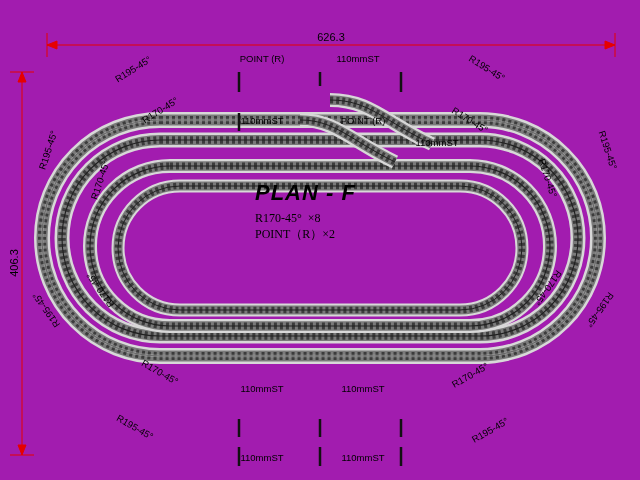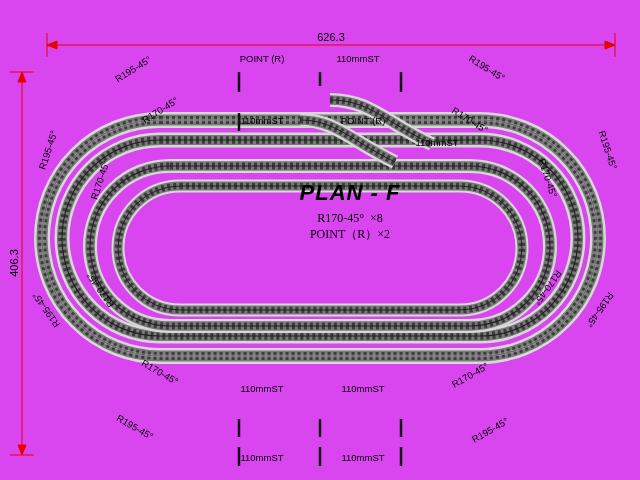--- a/index.html
+++ b/index.html
@@ -1,21 +1,21 @@
 <!DOCTYPE html>
 <html><head>
 <meta charset="utf-8">
 <style>
   html,body{margin:0;padding:0;background:#ffffff;}
   #stage{position:relative;width:640px;height:480px;overflow:hidden;
-         font-family:"Liberation Sans",sans-serif;background:#d946ef;}
+         font-family:"Liberation Sans",sans-serif;background:#a21caf;}
   svg{position:absolute;left:0;top:0;}
   .dimtext{font-family:"Liberation Sans",sans-serif;font-size:11px;fill:#000;}
   .lbl{position:absolute;font-family:"Liberation Sans",sans-serif;font-size:9.5px;color:#000;white-space:nowrap;}
-  .legend{position:absolute;left:255px;top:180px;width:190px;text-align:center;}
+  .legend{position:absolute;left:255px;top:180px;width:190px;}
   .legend .title{font-family:"Liberation Sans",sans-serif;font-weight:bold;font-style:italic;font-size:22px;letter-spacing:1px;color:#000;margin-bottom:4px;}
   .legend .row{font-family:"Liberation Serif",serif;font-size:12px;color:#000;line-height:1.35;white-space:pre;}
 </style>
 </head>
 <body>
 
 <div id="stage">
 
   <svg width="640" height="480">
     <defs>

